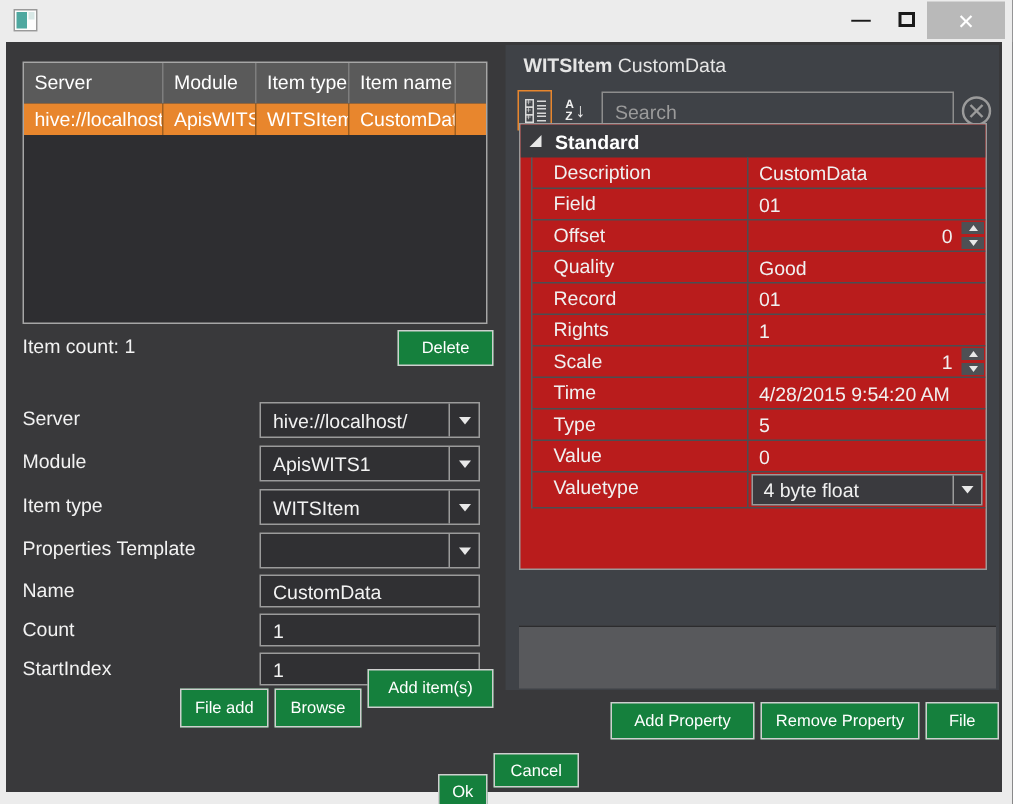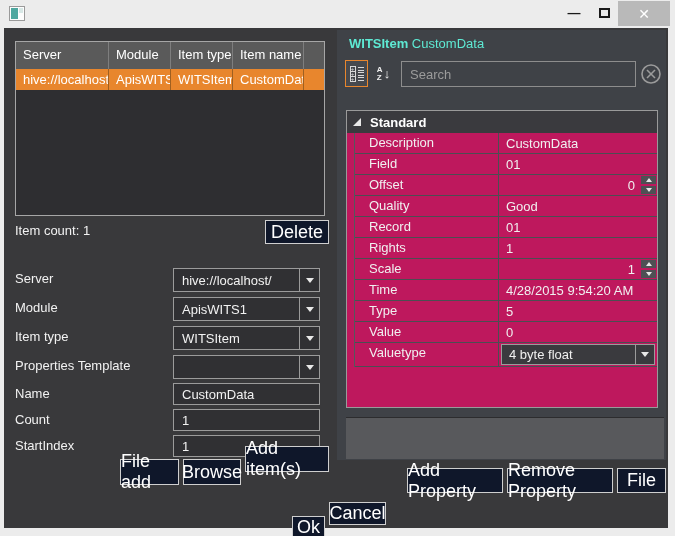--- a/index.html
+++ b/index.html
@@ -26,50 +26,50 @@
   .tbl-head .cell { line-height: 26px; padding-left: 7px; border-right: 1px solid #7e7e7e; font-size: 13px; color: #ffffff; overflow: hidden; white-space: nowrap; }
   .tbl-head .cell:last-child { border-right: none; flex: 1; }
   .tbl-row { display: flex; height: 21px; }
   .tbl-row.selected { background: #e8862d; color: #ffffff; }
   .tbl-row .cell { line-height: 21px; padding-left: 7px; border-right: 1px solid rgba(70,50,20,0.45); overflow: hidden; white-space: nowrap; }
   .tbl-row .cell:last-child { border-right: none; flex: 1; }
 
   .static-label { position: absolute; color: #f2f2f2; font-size: 13px; white-space: nowrap; }
 
   
-  .dbtn { position: absolute; background: #0f172a; border: 1px solid #cfcfcf; color: #ffffff; font-size: 18px; text-align: left; display: flex; align-items: center; justify-content: center; cursor: default; font-family: "Liberation Sans", sans-serif; }
+  .dbtn { position: absolute; background: #15803d; border: 1px solid #cfcfcf; color: #ffffff; font-size: 11px; text-align: left; display: flex; align-items: center; justify-content: center; cursor: default; font-family: "Liberation Sans", sans-serif; }
 
   
   .form-label { position: absolute; left: 11px; font-size: 13px; color: #f2f2f2; white-space: nowrap; }
   .ctl { position: absolute; left: 169px; width: 147px; background: #303033; border: 1px solid #9b9b9b; display: flex; align-items: center; }
   .ctl .val { flex: 1; padding-left: 8px; font-size: 13px; white-space: nowrap; overflow: hidden; }
   .ctl .arrow-zone { width: 20px; align-self: stretch; border-left: 1px solid #9b9b9b; display: flex; align-items: center; justify-content: center; }
   .tri-down { width: 0; height: 0; border-left: 4px solid transparent; border-right: 4px solid transparent; border-top: 5px solid #e8e8e8; }
 
   
   .right-pane { position: absolute; left: 333px; top: 2px; width: 329px; height: 430px; background: #3f4247; }
-  .pg-title { position: absolute; left: 12px; top: 6px; font-size: 13px; color: #5eead4; white-space: nowrap; }
+  .pg-title { position: absolute; left: 12px; top: 6px; font-size: 13px; color: #e5e5e5; white-space: nowrap; }
   .pg-title .bold { font-weight: bold; }
 
   .tool-btn { position: absolute; top: 30px; width: 23px; height: 27px; display: flex; align-items: center; justify-content: center; }
   .tool-btn.active { border: 1px solid #e8862d; background: #46494e; }
   .cat-icon { position: relative; width: 14px; height: 16px; }
   .cat-icon .r { position: absolute; left: 0; width: 6px; height: 6px; border: 1px solid #d8d8d8; font-size: 6px; line-height: 4px; text-align: center; color: #d8d8d8; }
   .cat-icon .l { position: absolute; left: 8px; width: 6px; height: 1px; background: #d8d8d8; }
   .az-icon { display: flex; align-items: center; color: #f0f0f0; }
   .az-icon .letters { display: flex; flex-direction: column; font-size: 8px; font-weight: bold; line-height: 8px; }
   .az-icon .dn { font-size: 13px; margin-left: 1px; }
 
   .search-box { position: absolute; left: 64px; top: 31px; width: 235px; height: 26px; background: #3f4247; border: 1px solid #8d8d8d; }
   .search-box input { width: 100%; height: 100%; background: transparent; border: none; outline: none; color: #e8e8e8; font-size: 13px; padding: 0 8px; font-family: "Liberation Sans", sans-serif; }
   .search-box input::placeholder { color: #9b9b9b; }
   .clear-icon { position: absolute; left: 303px; top: 33px; width: 22px; height: 22px; }
 
   
-  .pgrid { position: absolute; left: 9px; top: 80px; width: 312px; height: 298px; background: #be185d; border: 1px solid #9a9a9a; overflow: hidden; }
+  .pgrid { position: absolute; left: 9px; top: 52px; width: 312px; height: 298px; background: #b91c1c; border: 1px solid #9a9a9a; overflow: hidden; }
   .pg-cat { height: 22px; display: flex; align-items: center; background: #3a3a3e; }
   .pg-cat .exp { width: 0; height: 0; border-left: 8px solid transparent; border-bottom: 8px solid #e8e8e8; margin-left: 6px; }
   .pg-cat .cat-label { font-weight: bold; margin-left: 9px; font-size: 13px; color: #ffffff; }
   .pg-rows { position: relative; }
   .pg-rows::before { content: ""; position: absolute; left: 7px; top: 0; bottom: 0; width: 1px; background: #55585c; }
   .pg-row { display: flex; height: 21px; border-bottom: 1px solid #4b4e52; margin-left: 8px; }
   .pg-name { width: 144px; border-right: 1px solid #4b4e52; padding-left: 14px; line-height: 20px; font-size: 13px; color: #f0f0f0; white-space: nowrap; overflow: hidden; }
   .pg-val { flex: 1; position: relative; display: flex; align-items: center; font-size: 13px; color: #f0f0f0; }
   .pg-val .txt { padding-left: 7px; white-space: nowrap; overflow: hidden; }
   .pg-val .num { flex: 1; text-align: right; padding-right: 5px; }

